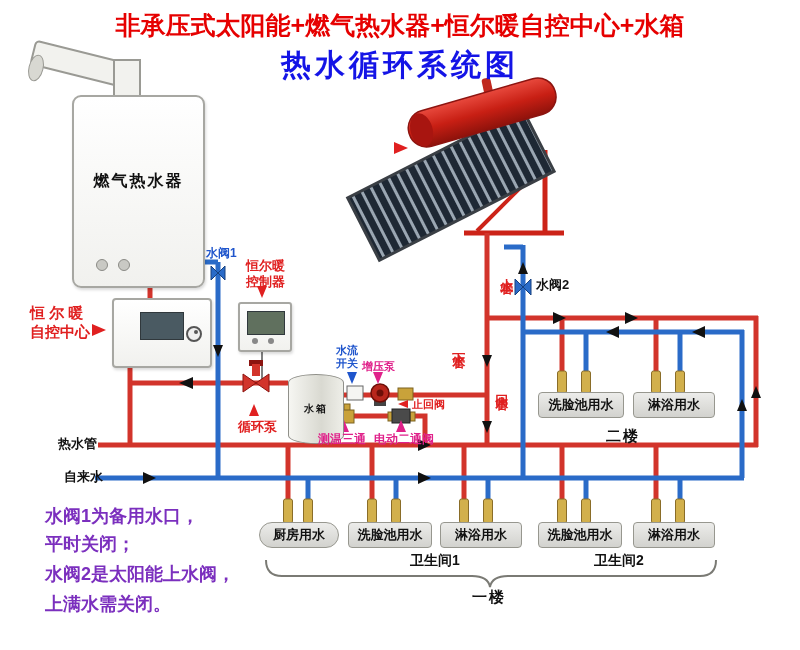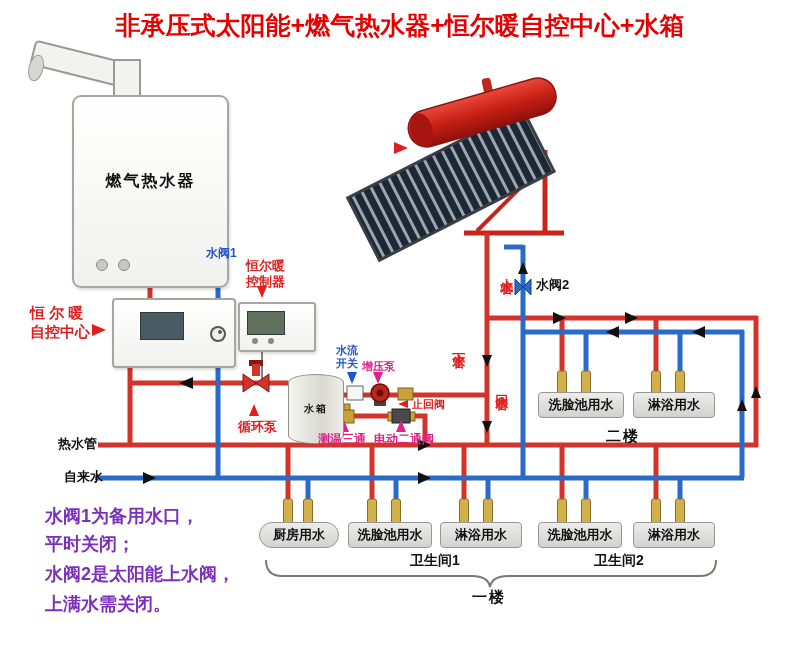--- a/index.html
+++ b/index.html
@@ -4,21 +4,21 @@
 <style>
   html,body{margin:0;padding:0;}
   body{font-family:"Liberation Sans",sans-serif;background:#fff;}
   #stage{position:relative;width:800px;height:650px;background:#fff;overflow:hidden;}
   #pipes{position:absolute;left:0;top:0;}
   .lbl{position:absolute;font-weight:bold;white-space:nowrap;line-height:1.25;}
   .red{color:#e02020}.blue{color:#1f55cc}.mag{color:#e0218a}.blk{color:#111}.purple{color:#7b2fbe}
   .vert{writing-mode:vertical-rl;text-orientation:upright;letter-spacing:2px;}
   .title1{top:10px;left:0;width:800px;text-align:center;font-size:25px;color:#e60000;}
   .title2{top:46px;left:0;width:800px;text-align:center;font-size:30px;color:#1414e6;letter-spacing:4px;}
-  .device{position:absolute;background:linear-gradient(#ffffff,#f1f1ee);border:2px solid #a7a7a2;border-radius:6px;box-shadow:1px 2px 3px rgba(0,0,0,.15);padding-left:24px;}
+  .device{position:absolute;background:linear-gradient(#ffffff,#f1f1ee);border:2px solid #a7a7a2;border-radius:6px;box-shadow:1px 2px 3px rgba(0,0,0,.15);}
   .room{position:absolute;height:24px;background:linear-gradient(#ececea,#d2d2ce);border:1px solid #97978f;border-radius:4px;display:flex;align-items:center;justify-content:center;font-size:13px;font-weight:bold;color:#111;}
   .knob{position:absolute;width:10px;height:10px;border-radius:50%;background:#c9c9c4;border:1px solid #8b8b86;}
   .screen{position:absolute;border:1px solid #30383c;}
   .dot{position:absolute;border-radius:50%;}
 </style>
 </head>
 <body>
 
 <div id="stage">
 
@@ -195,20 +195,21 @@
     <div class="screen" style="left:7px;top:7px;width:36px;height:22px;background:#60705e;"></div>
     <div class="dot" style="left:12px;top:34px;width:6px;height:6px;background:#888;"></div>
     <div class="dot" style="left:28px;top:34px;width:6px;height:6px;background:#888;"></div>
   </div>
 
   <div style="position:absolute;left:288px;top:374px;width:54px;height:68px;background:linear-gradient(90deg,#f6f6f2,#d9d9d1 60%,#eeeee8);border:1.5px solid #90908a;border-radius:50%/12%;display:flex;align-items:center;justify-content:center;">
     <span class="lbl blk" style="position:static;font-size:10px;letter-spacing:2px;">水箱</span>
   </div>
 
   <div class="lbl title1">非承压式太阳能+燃气热水器+恒尔暖自控中心+水箱</div>
+  <div class="lbl title2">热水循环系统图</div>
 
   <div class="lbl red" style="left:30px;top:304px;font-size:15px;">
     <div>恒 尔 暖</div>
     <div>自控中心</div>
   </div>
 
   <div class="lbl red" style="left:246px;top:258px;font-size:13px;text-align:center;">
     <div>恒尔暖</div>
     <div>控制器</div>
   </div>

